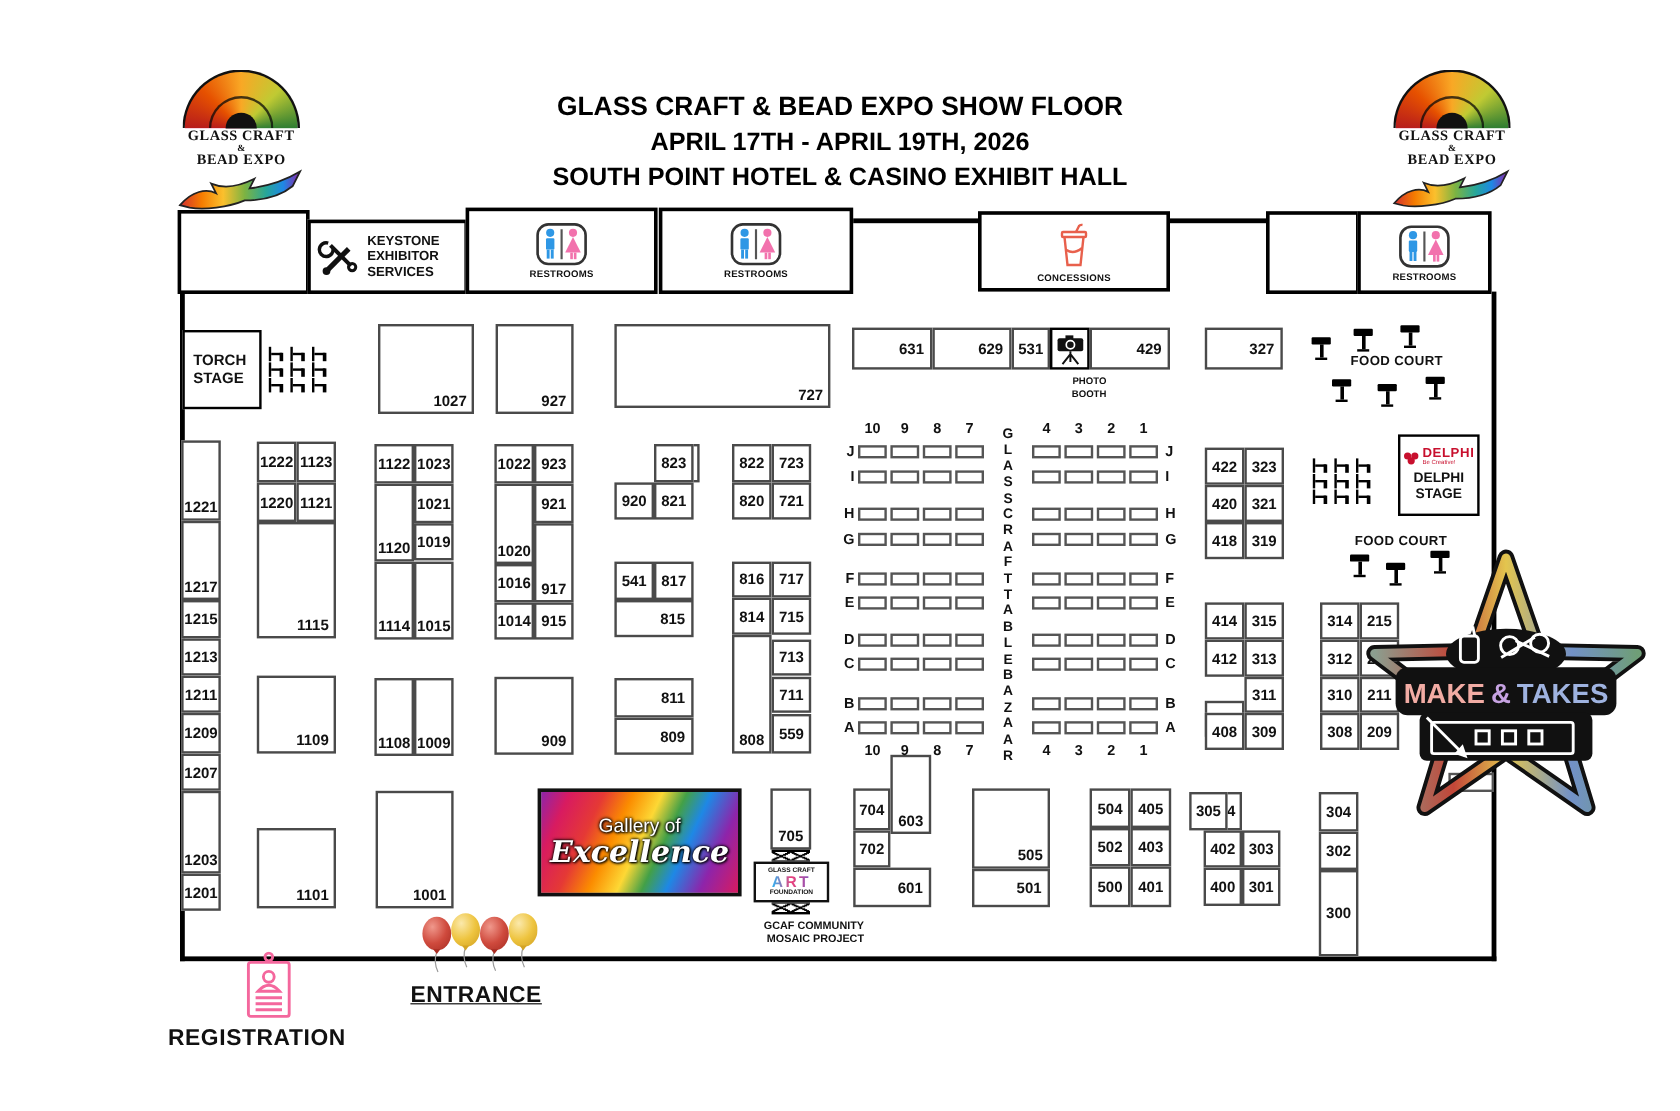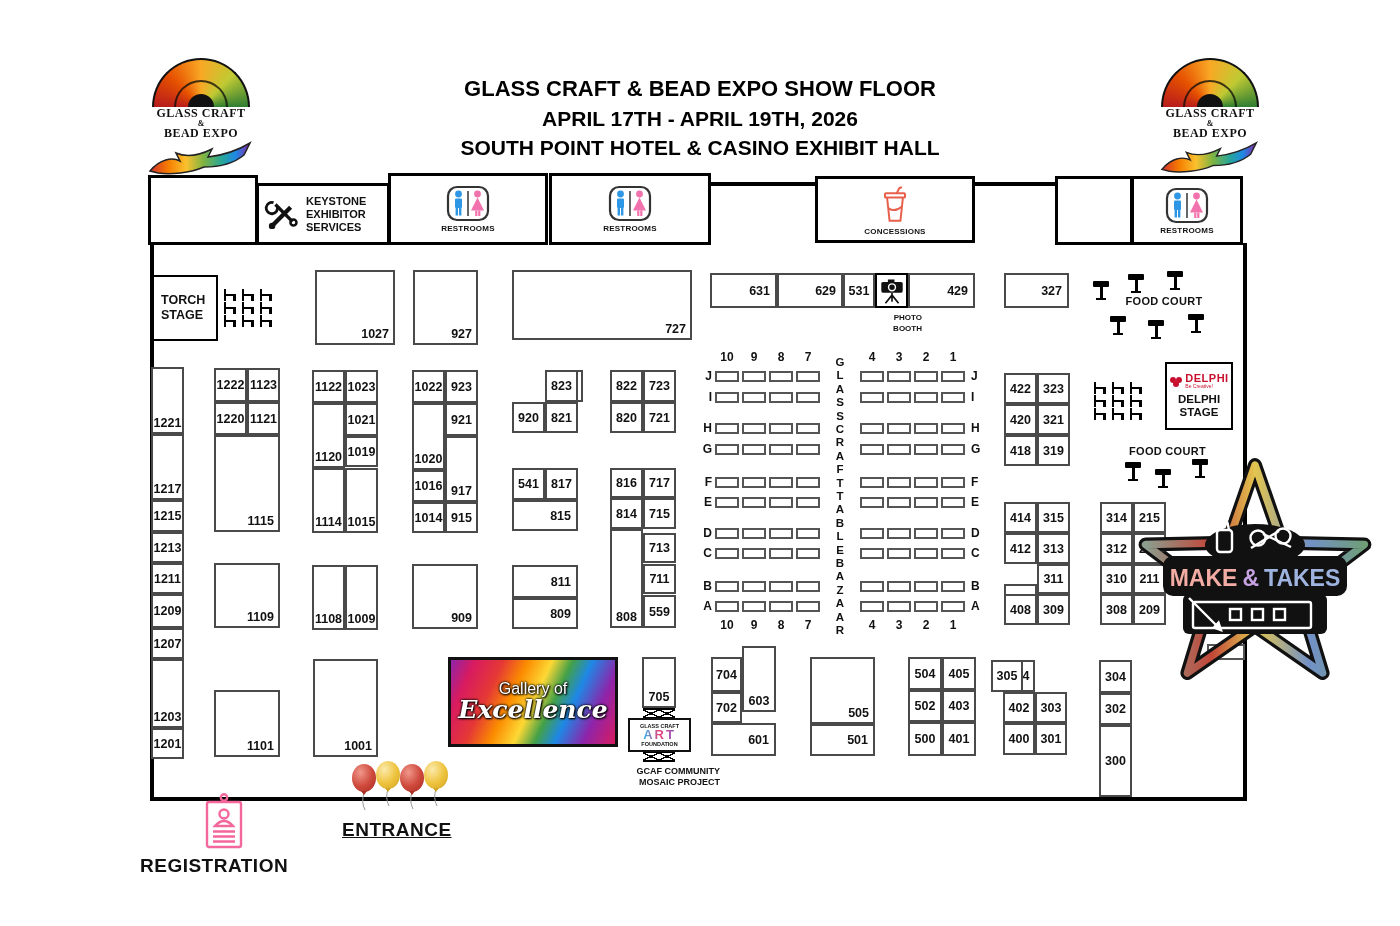--- a/index.html
+++ b/index.html
@@ -403,21 +403,21 @@
     <div class="booth c" style="left: 1133px; top: 502px; width: 33px; height: 31px;">215</div>
     <div class="booth c" style="left: 1100px; top: 533px; width: 33px; height: 31px;">312</div>
     <div class="booth c" style="left: 1133px; top: 533px; width: 33px; height: 31px;">213</div>
     <div class="booth c" style="left: 1100px; top: 564px; width: 33px; height: 30px;">310</div>
     <div class="booth c" style="left: 1133px; top: 564px; width: 33px; height: 30px;">211</div>
     <div class="booth c" style="left: 1100px; top: 594px; width: 33px; height: 31px;">308</div>
     <div class="booth c" style="left: 1133px; top: 594px; width: 33px; height: 31px;">209</div>
     <div class="booth bc" style="left: 642px; top: 657px; width: 34px; height: 51px;">705</div>
     <div class="booth c" style="left: 711px; top: 657px; width: 31px; height: 35px;">704</div>
     <div class="booth c" style="left: 711px; top: 692px; width: 31px; height: 31px;">702</div>
-    <div class="booth bc" style="left: 742px; top: 646px; width: 34px; height: 66px;">603</div>
+    <div class="booth bc" style="left: 742px; top: 629px; width: 34px; height: 66px;">603</div>
     <div class="booth cr" style="left: 711px; top: 723px; width: 65px; height: 33px;">601</div>
     <div class="booth br" style="left: 810px; top: 657px; width: 65px; height: 67px;">505</div>
     <div class="booth cr" style="left: 810px; top: 724px; width: 65px; height: 32px;">501</div>
     <div class="booth c" style="left: 908px; top: 657px; width: 34px; height: 33px;">504</div>
     <div class="booth c" style="left: 942px; top: 657px; width: 34px; height: 33px;">405</div>
     <div class="booth c" style="left: 908px; top: 690px; width: 34px; height: 32px;">502</div>
     <div class="booth c" style="left: 942px; top: 690px; width: 34px; height: 32px;">403</div>
     <div class="booth c" style="left: 908px; top: 722px; width: 34px; height: 34px;">500</div>
     <div class="booth c" style="left: 942px; top: 722px; width: 34px; height: 34px;">401</div>
     <div class="booth c" style="left: 1003px; top: 660px; width: 32px; height: 32px;">404</div>

